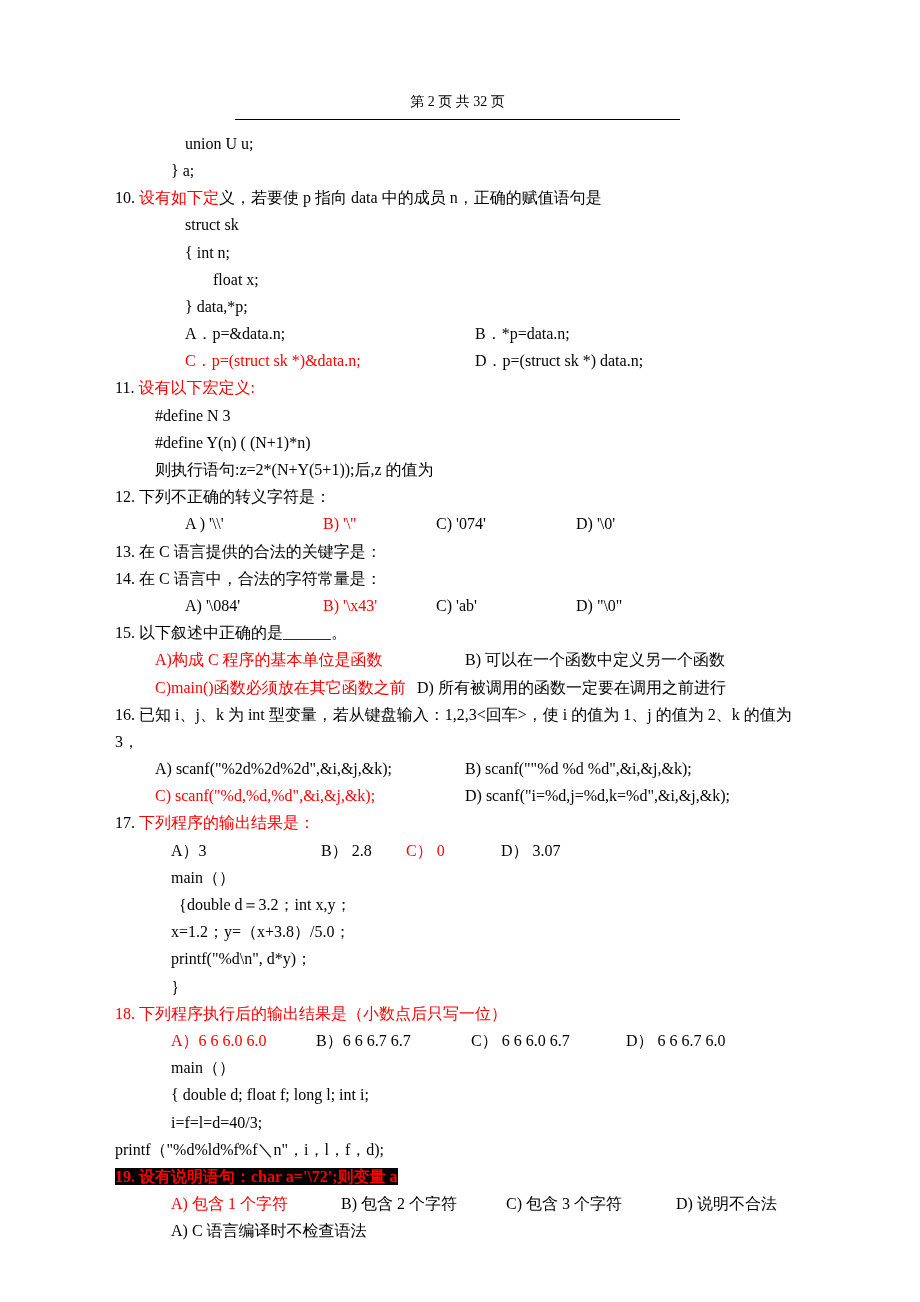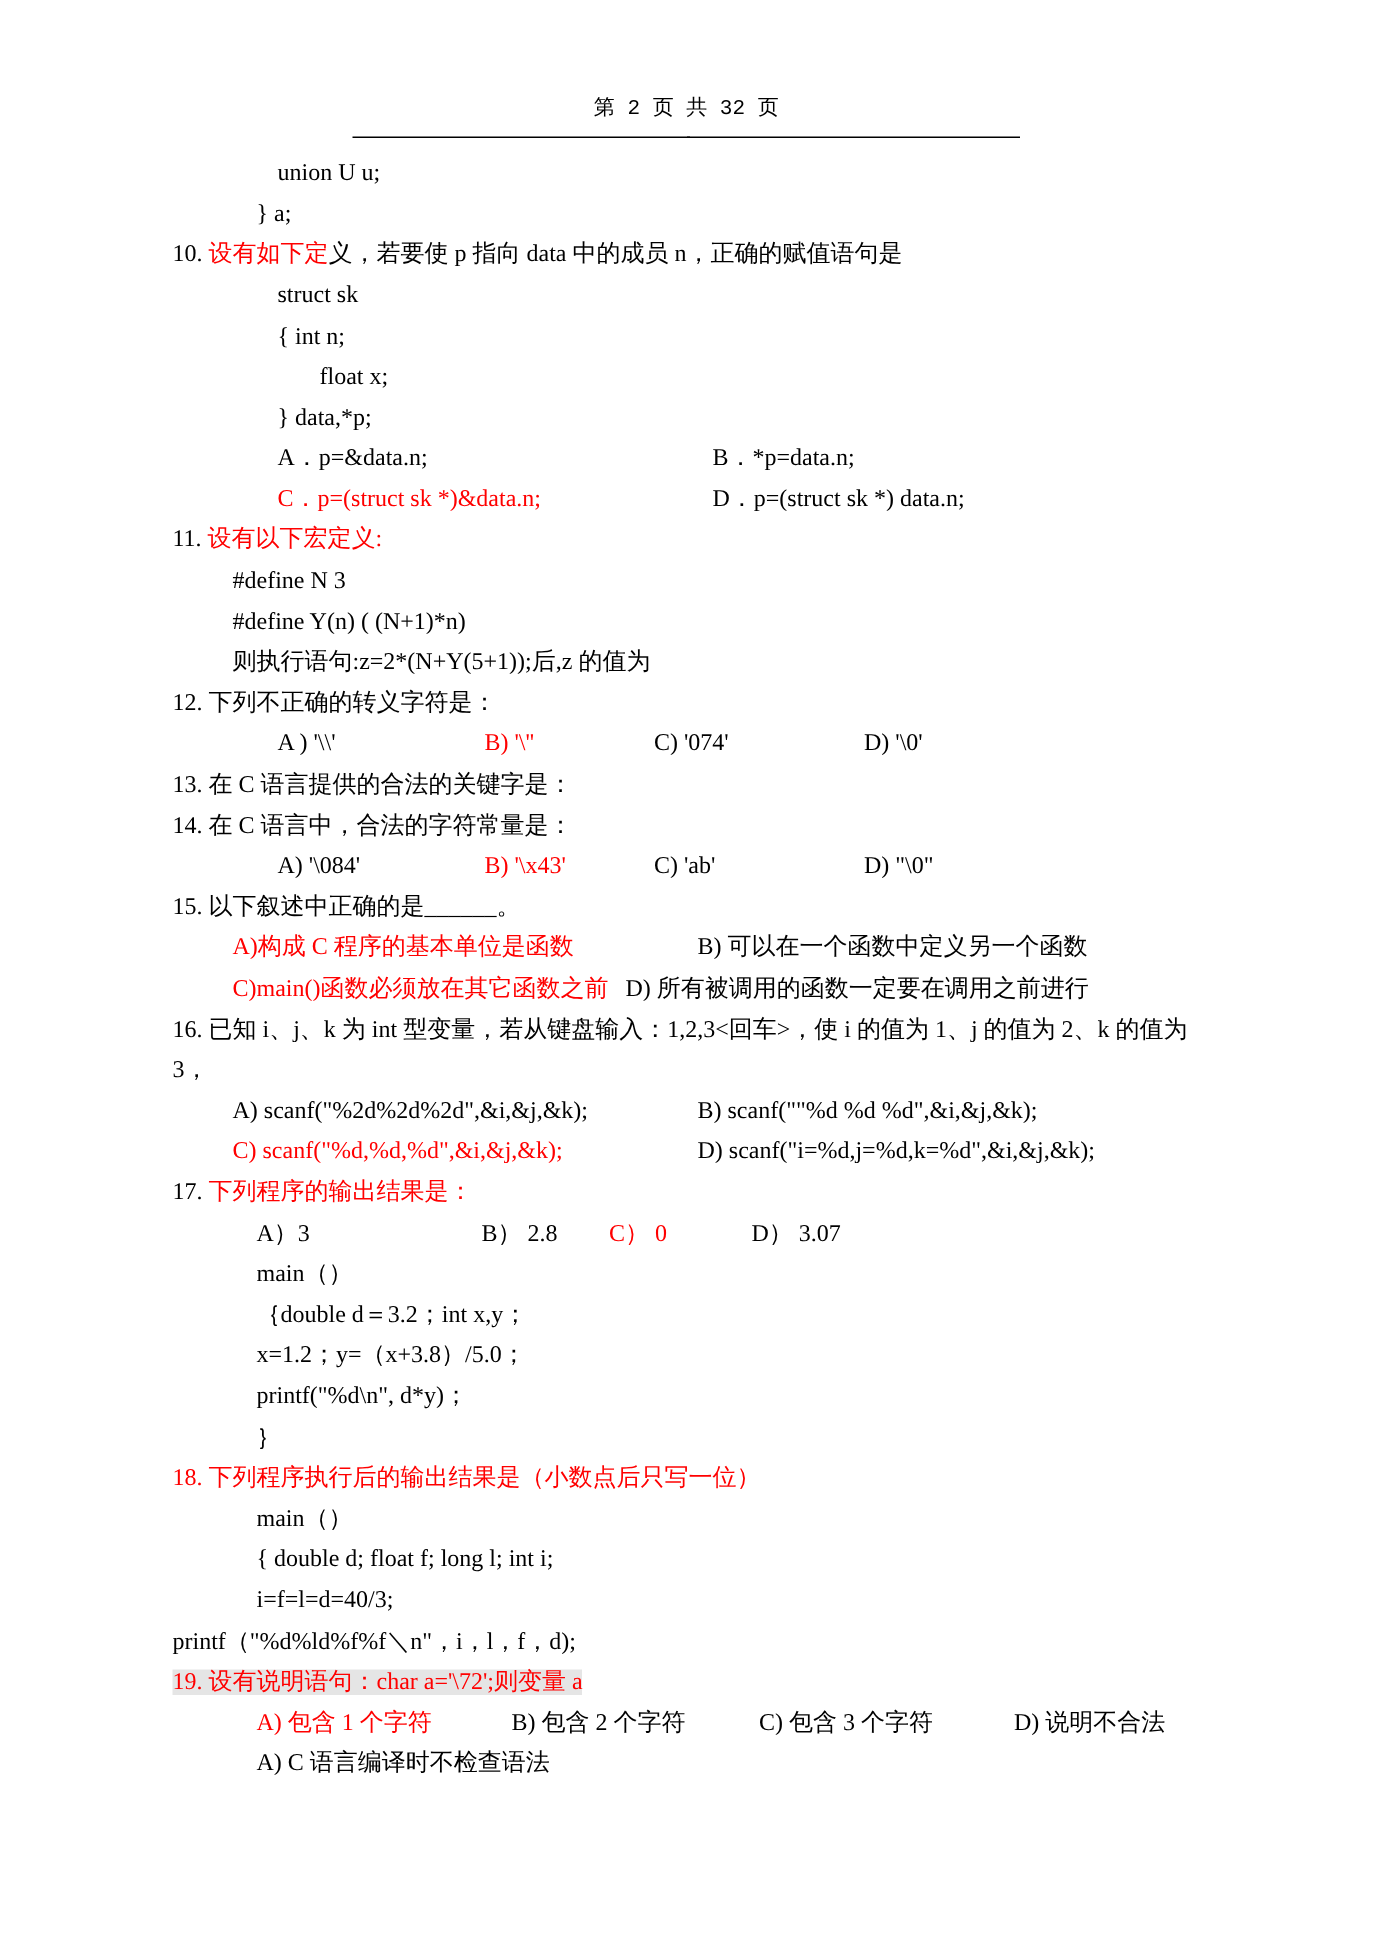--- a/index.html
+++ b/index.html
@@ -10,23 +10,23 @@
       font-family: "SimSun", "Times New Roman", serif;
       font-size: 16px;
       line-height: 1.7;
       color: #000;
       padding: 0 120px 0 115px;
       position: relative;
     }
     .header {
       text-align: center;
       font-size: 14px;
-      padding: 62px 0 6px 0;
+      padding: 90px 0 6px 0;
       position: relative;
-      font-family: Liberation Mono, monospace;
+      font-family: Liberation Serif, serif;
     }
     .header-line {
       border-bottom: 1px solid #000;
       margin-top: 2px;
     }
     .header-left-line {
       position: absolute;
       left: 120px;
       width: 225px;
       bottom: 0;
@@ -34,21 +34,21 @@
     .header-right-line {
       position: absolute;
       right: 120px;
       width: 222px;
       bottom: 0;
     }
     .content {
       padding-top: 10px;
     }
     .red { color: #ff0000; }
-    .hl { background: #e5e5e5; }
+    .hl { background: #000000; font-weight: bold; }
     .indent2 { padding-left: 70px; }
     .indent3 { padding-left: 56px; }
     .indent-half { padding-left: 40px; }
     .row { display: block; }
   </style>
 </head>
 <body>
 
 <div class="header">
   <span>第 2 页 共 32 页</span>
@@ -92,20 +92,21 @@
 
 <div class="row"><span>17.  </span><span class="red">下列程序的输出结果是：</span></div>
 <div class="row indent3"><span style="display:inline-block;width:150px">A）3</span><span style="display:inline-block;width:85px">B）  2.8</span><span class="red" style="display:inline-block;width:95px">C）  0</span><span>D）  3.07</span></div>
 <div class="row indent3"><span>main（）</span></div>
 <div class="row indent3"><span>｛double d＝3.2；int x,y；</span></div>
 <div class="row indent3"><span>x=1.2；y=（x+3.8）/5.0；</span></div>
 <div class="row indent3"><span>printf("%d\n", d*y)；</span></div>
 <div class="row indent3"><span>｝</span></div>
 
 <div class="row"><span class="red">18.  </span><span class="red">下列程序执行后的输出结果是（小数点后只写一位）</span></div>
+<div class="row indent3"><span class="red" style="display:inline-block;width:145px">A）6 6 6.0 6.0</span><span style="display:inline-block;width:155px">B）6 6 6.7 6.7</span><span style="display:inline-block;width:155px">C）  6 6 6.0 6.7</span><span>D）  6 6 6.7 6.0</span></div>
 <div class="row indent3"><span>main（）</span></div>
 <div class="row indent3"><span>{ double d;    float f;    long l;    int i;</span></div>
 <div class="row indent3"><span>i=f=l=d=40/3;</span></div>
 <div class="row"><span>printf（"%d%ld%f%f＼n"，i，l，f，d);</span></div>
 
 <div class="row"><span class="hl red">19.   设有说明语句：char a='\72';则变量 a</span></div>
 <div class="row indent3"><span class="red" style="display:inline-block;width:170px">A)  包含 1 个字符</span><span style="display:inline-block;width:165px">B)  包含 2 个字符</span><span style="display:inline-block;width:170px">C)  包含 3 个字符</span><span>D)  说明不合法</span></div>
 
 <div class="row indent3"><span style="display:inline-block;width:260px">A) C 语言编译时不检查语法</span></div>
 

